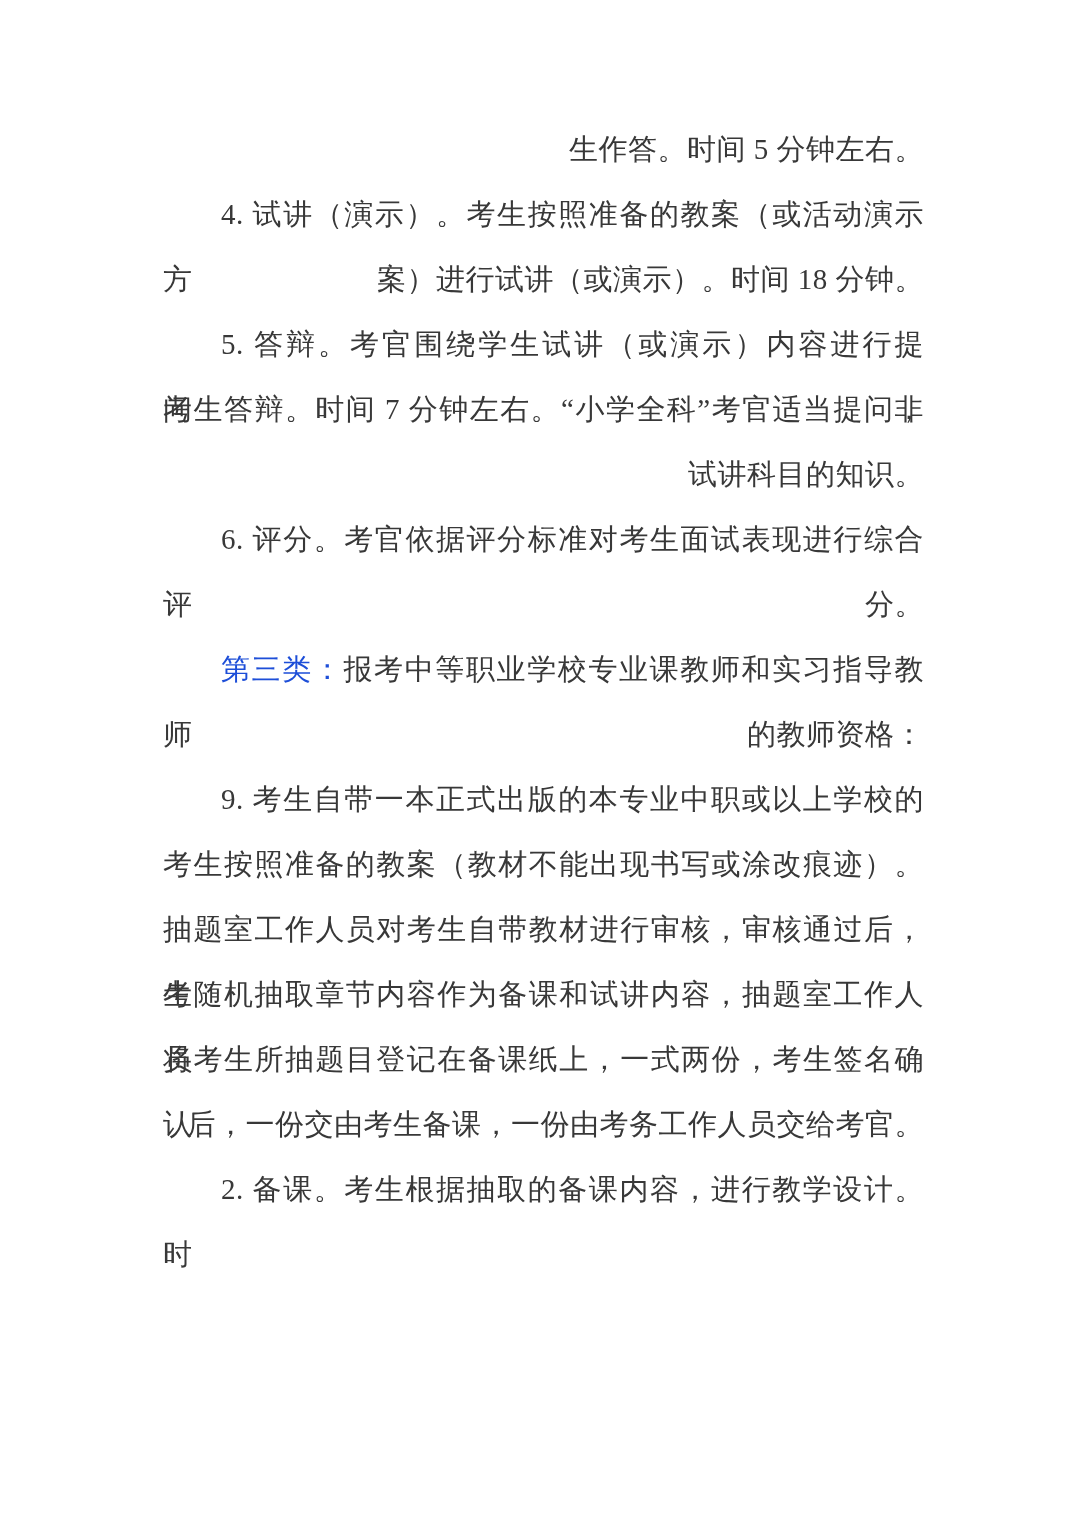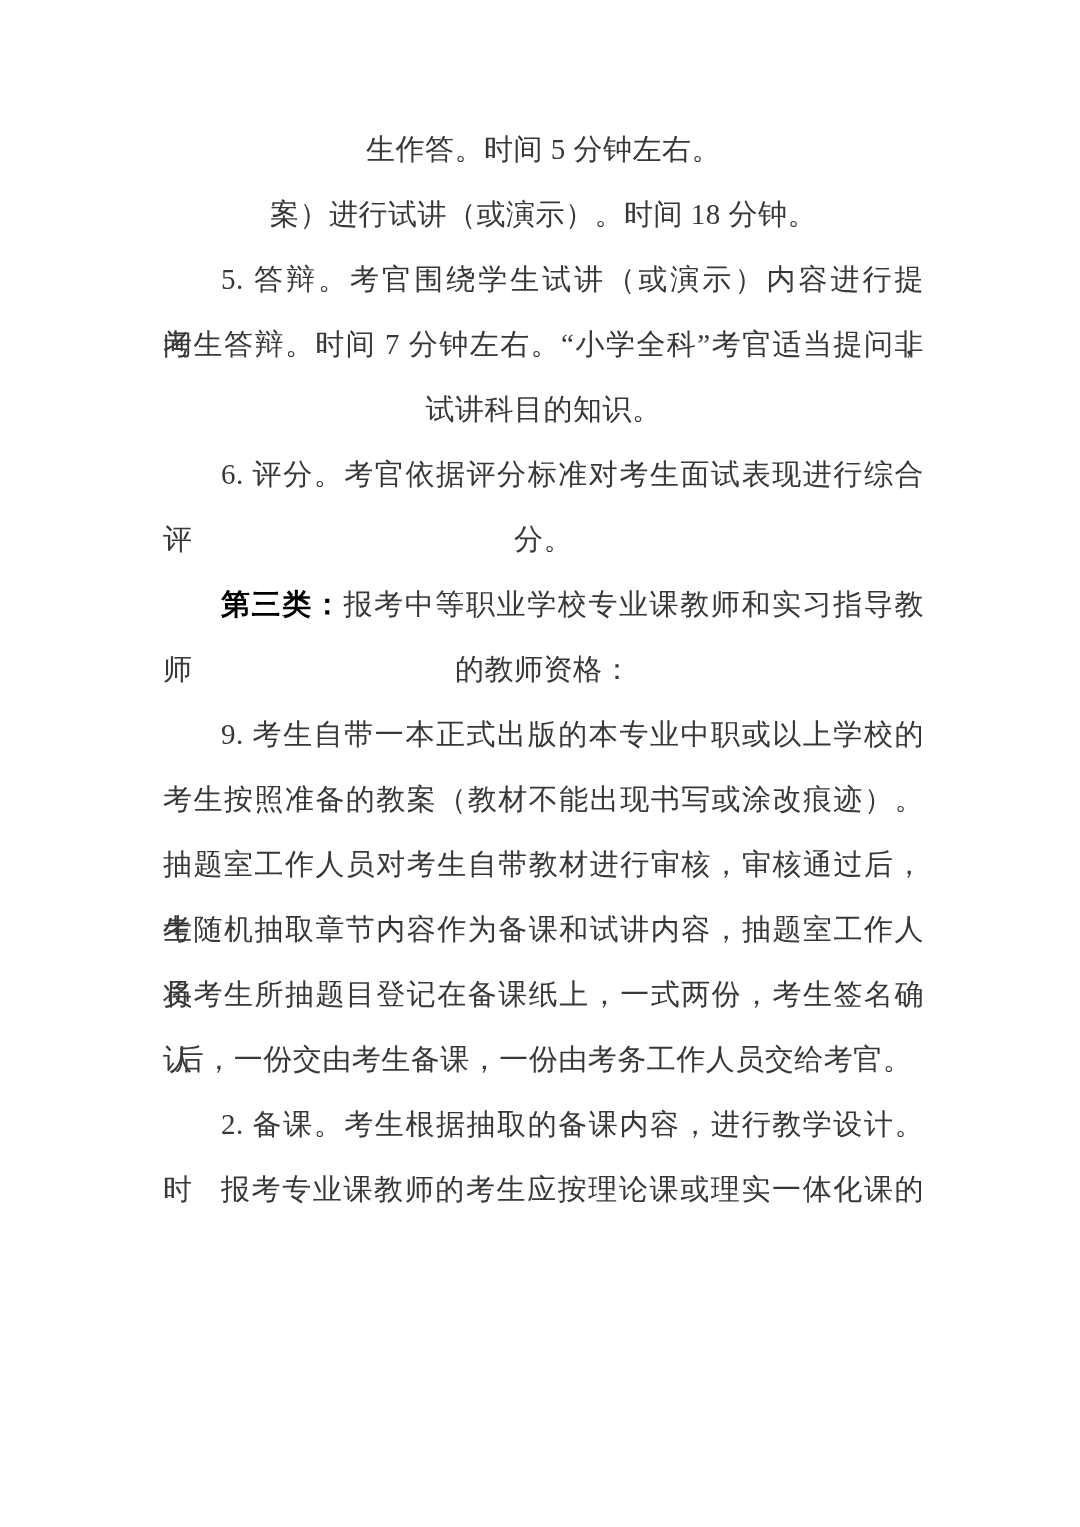--- a/index.html
+++ b/index.html
@@ -15,44 +15,45 @@
     background: #ffffff;
     padding: 117px 156px 0 163px;
     font-family: "Liberation Serif", "DejaVu Serif", serif;
     color: #383838;
     font-size: 29px;
     overflow: hidden;
   }
   .line {
     height: 65px;
     line-height: 65px;
-    text-align: center;
+    text-align: right;
     letter-spacing: 0.5px;
   }
   .line.justify {
     text-align: justify;
     text-align-last: justify;
     text-justify: inter-character;
   }
   .line.indent {
     text-indent: 58px;
   }
   .bold-prefix {
-    font-weight: 700;
-    color: #000000;
+    font-weight: 400;
+    color: #1d4ed8;
   }
 </style>
 </head>
 <body>
 
 <div class="page">
 
   <div id="lines">
     <div class="line"><span class="bold-prefix"></span><span class="line-text">生作答。时间 5 分钟左右。</span></div>
 
+    <div class="line indent justify"><span class="bold-prefix"></span><span class="line-text">4. 试讲（演示）。考生按照准备的教案（或活动演示方</span></div>
 
     <div class="line"><span class="bold-prefix"></span><span class="line-text">案）进行试讲（或演示）。时间 18 分钟。</span></div>
 
     <div class="line indent justify"><span class="bold-prefix"></span><span class="line-text">5. 答辩。考官围绕学生试讲（或演示）内容进行提问，</span></div>
 
     <div class="line justify"><span class="bold-prefix"></span><span class="line-text">考生答辩。时间 7 分钟左右。“小学全科”考官适当提问非</span></div>
 
     <div class="line"><span class="bold-prefix"></span><span class="line-text">试讲科目的知识。</span></div>
 
     <div class="line indent justify"><span class="bold-prefix"></span><span class="line-text">6. 评分。考官依据评分标准对考生面试表现进行综合评</span></div>
@@ -71,15 +72,14 @@
 
     <div class="line justify"><span class="bold-prefix"></span><span class="line-text">生随机抽取章节内容作为备课和试讲内容，抽题室工作人员</span></div>
 
     <div class="line justify"><span class="bold-prefix"></span><span class="line-text">将考生所抽题目登记在备课纸上，一式两份，考生签名确认</span></div>
 
     <div class="line"><span class="bold-prefix"></span><span class="line-text">后，一份交由考生备课，一份由考务工作人员交给考官。</span></div>
 
     <div class="line indent justify"><span class="bold-prefix"></span><span class="line-text">2. 备课。考生根据抽取的备课内容，进行教学设计。时</span></div>
 
 
-    <div class="line indent justify"><span class="bold-prefix"></span><span class="line-text">报考专业课教师的考生应按理论课或理实一体化课的</span></div>
   </div>
 </div>
 
 </body></html>

